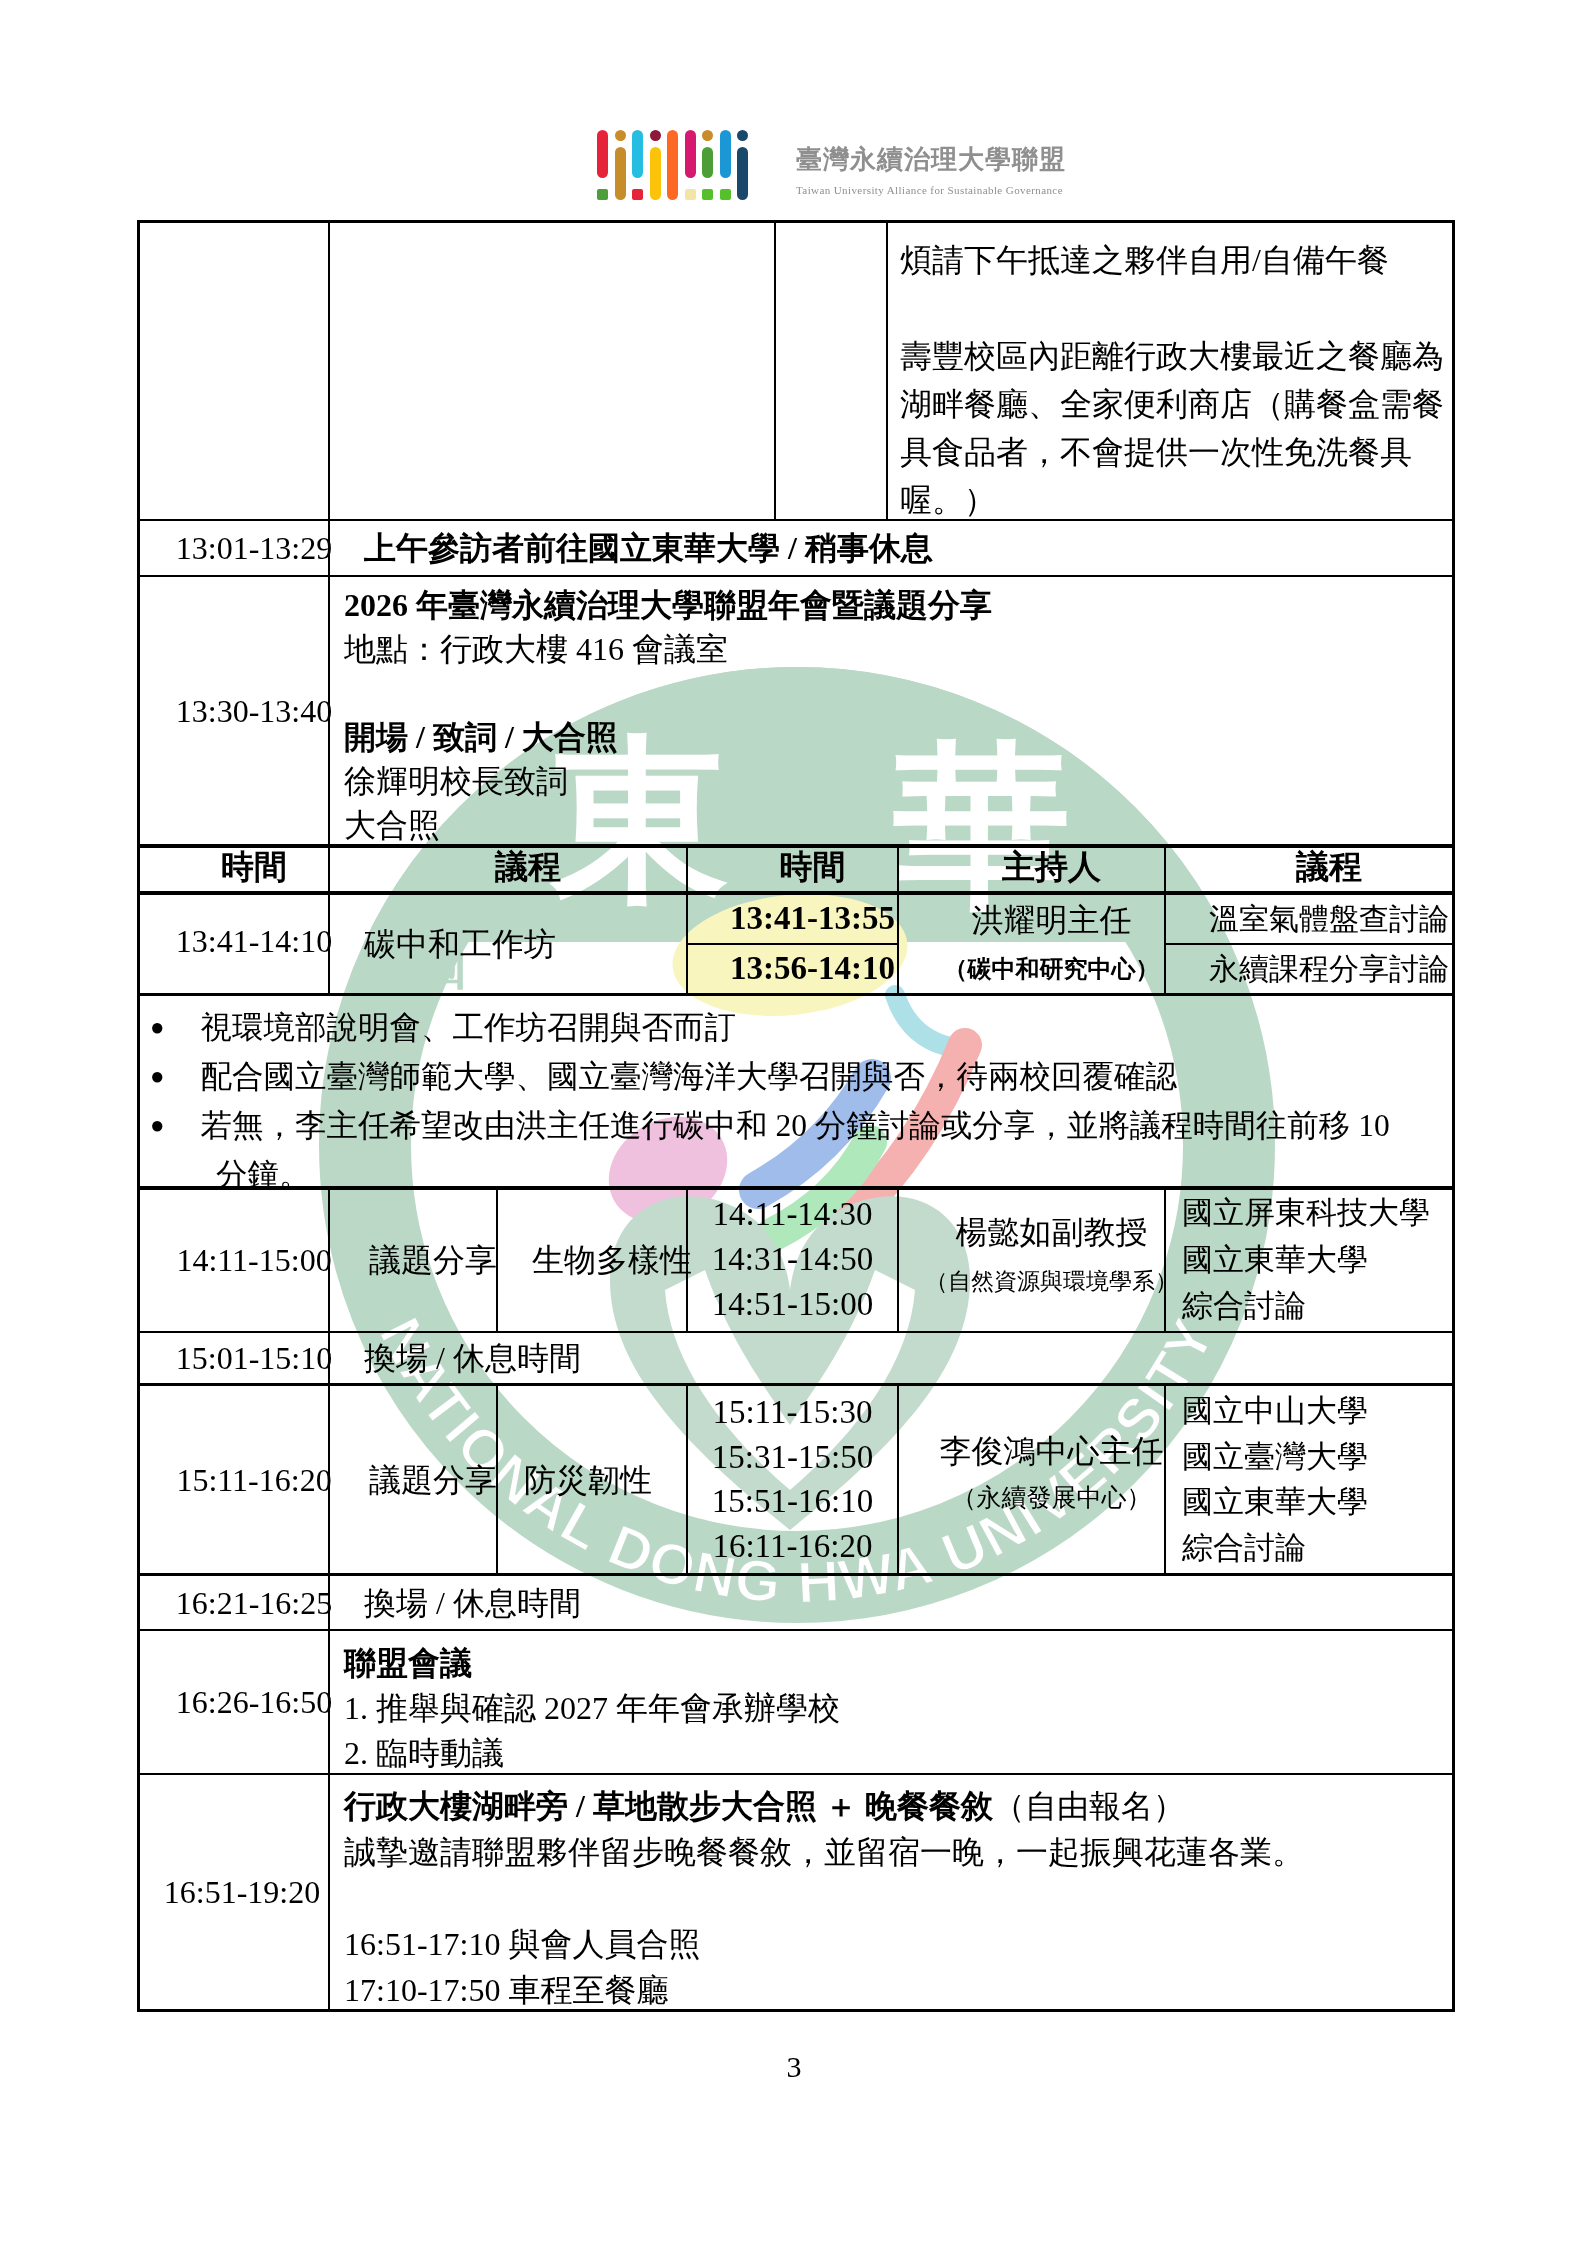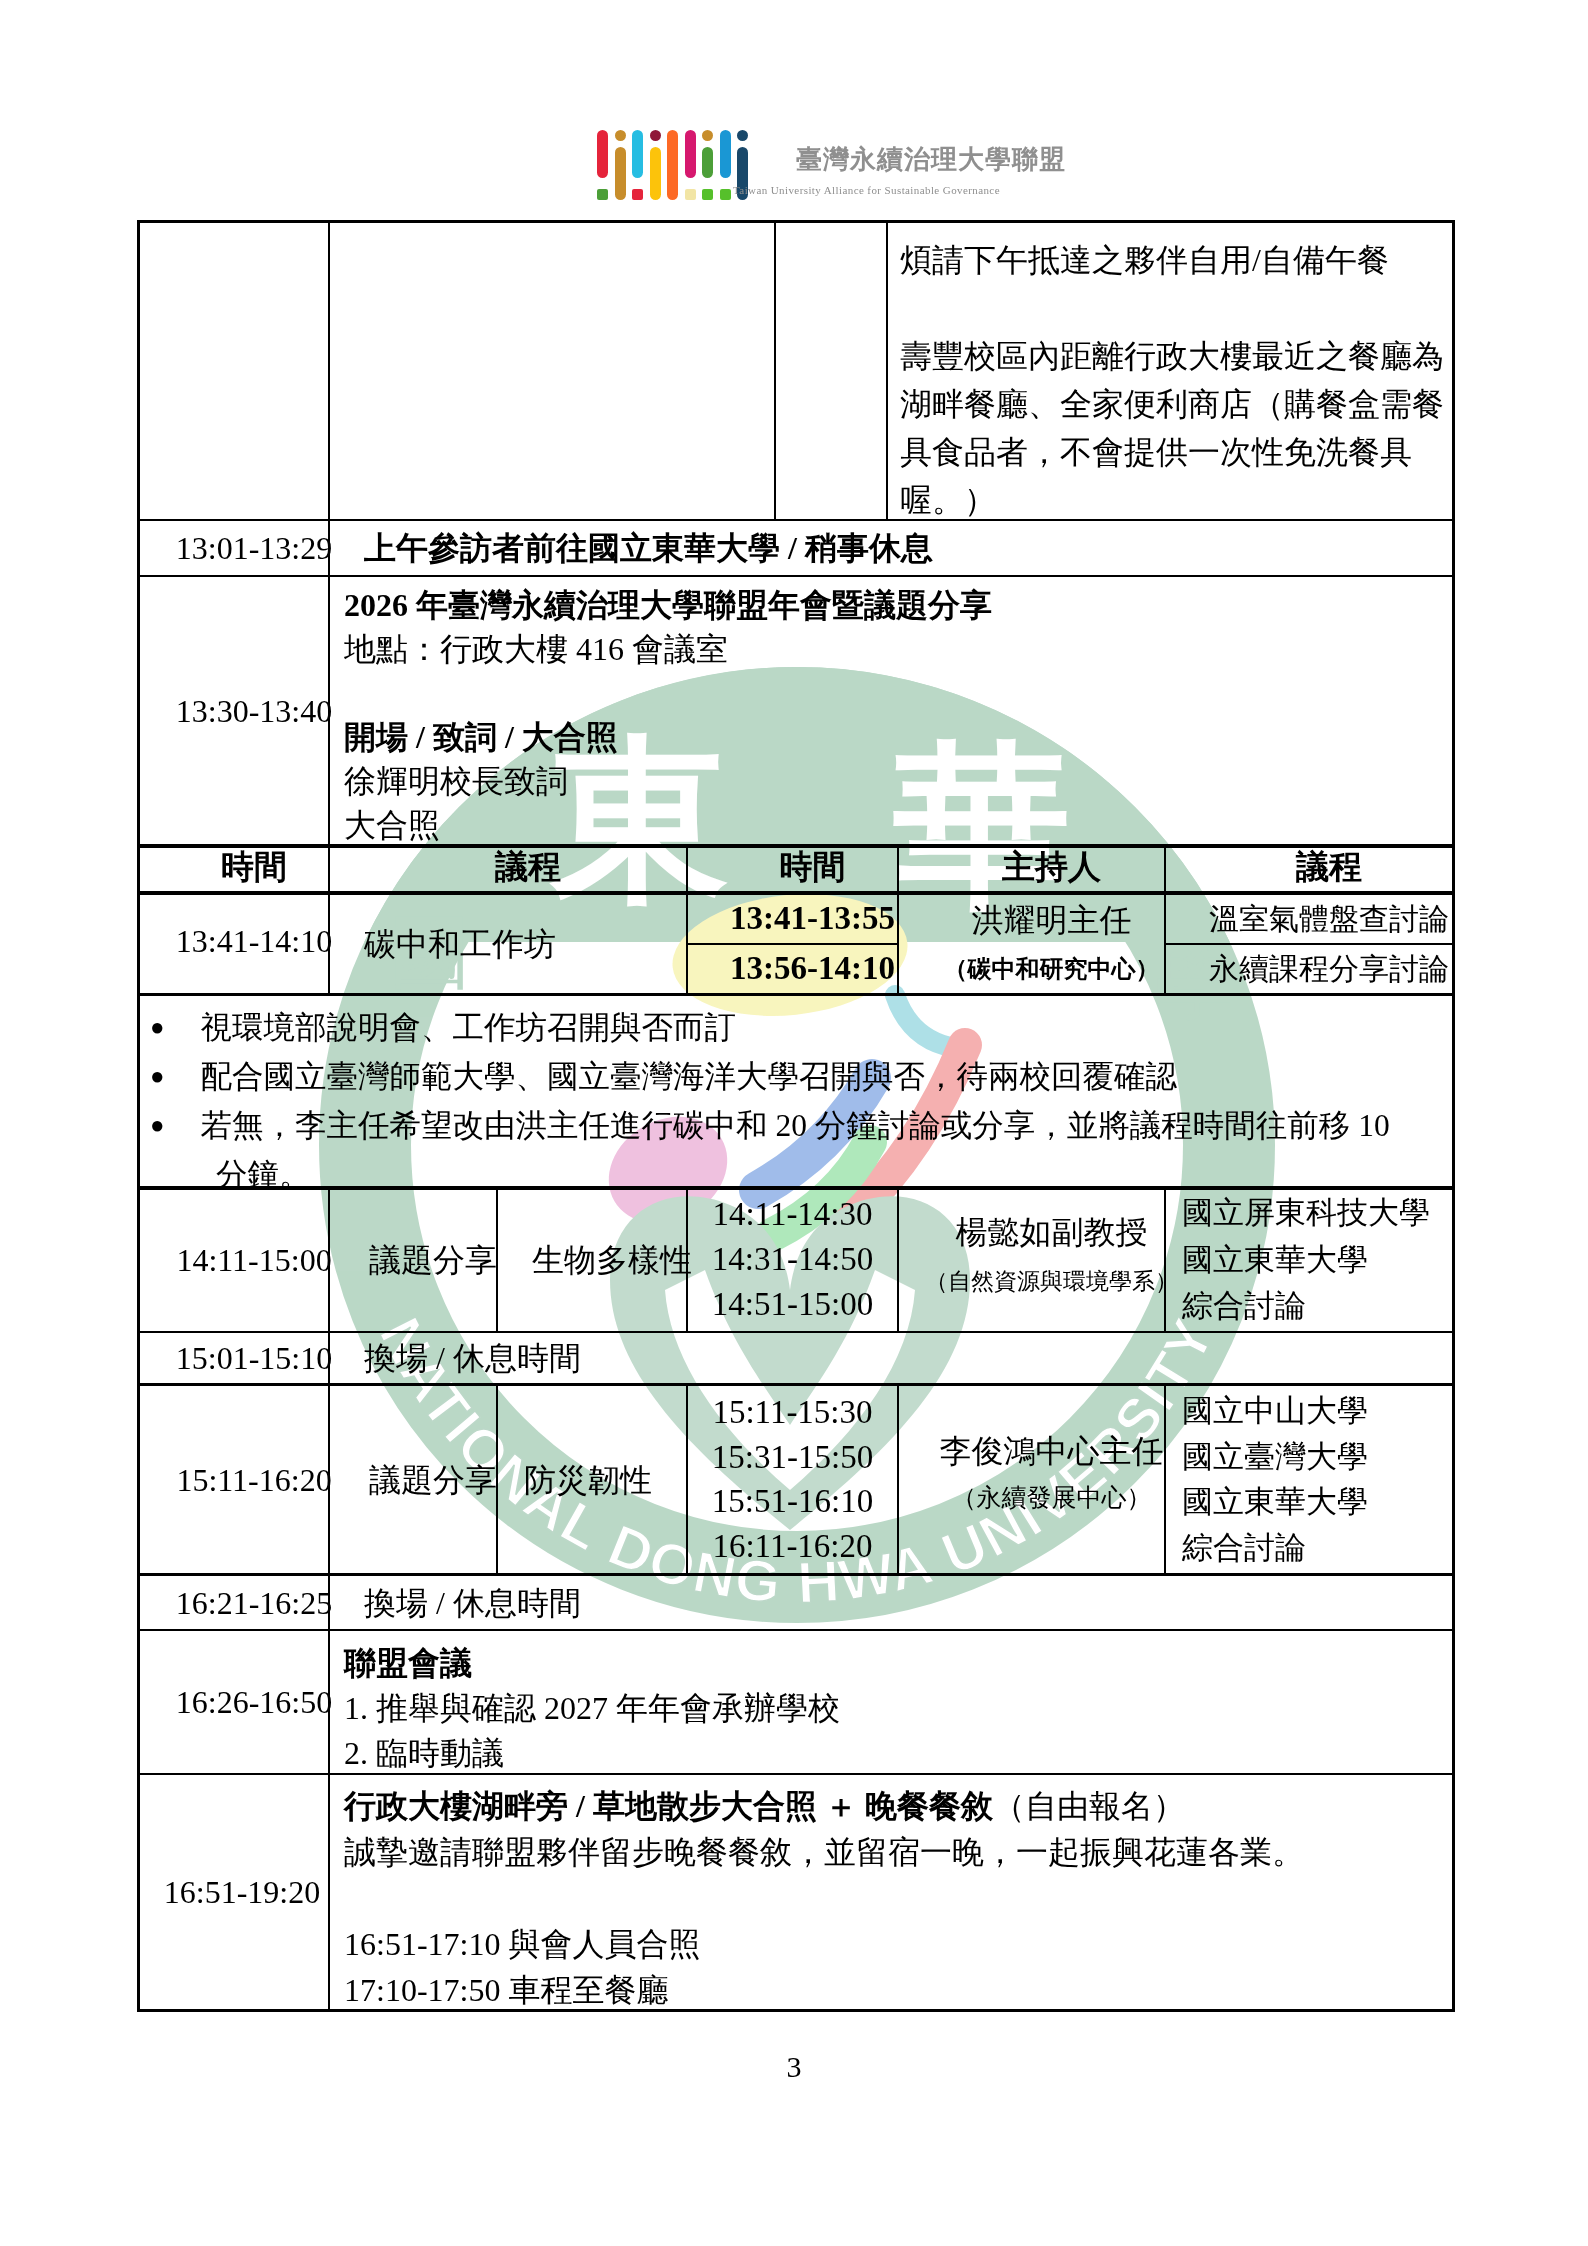--- a/index.html
+++ b/index.html
@@ -10,21 +10,21 @@
   .lbar-col{position:relative;width:11px;height:70px;}
   .ldot{position:absolute;top:0;left:0;width:11px;height:11px;border-radius:50%;}
   .lbar{position:absolute;left:0;width:11px;border-radius:6px;}
   .lbar.tall{top:0;height:48px;}
   .lbar.low{top:17px;height:53px;}
   .lbar.full{top:0;height:70px;}
   .lbar.mid{top:17px;height:31px;}
   .lsq{position:absolute;top:59px;left:0;width:11px;height:11px;border-radius:2px;}
   .logo-title{position:absolute;left:760px;top:142px;font-size:26px;font-weight:600;
               color:#8f8f8f;letter-spacing:1px;white-space:nowrap;margin-left:36px;}
-  .logo-sub{position:absolute;left:733px;top:184px;font-size:11px;color:#8f8f8f;
+  .logo-sub{position:absolute;left:796px;top:184px;font-size:11px;color:#8f8f8f;
             letter-spacing:0.4px;white-space:nowrap;font-family:"Liberation Serif","DejaVu Serif",serif;}
   
   .wm{position:absolute;left:310px;top:650px;width:980px;height:1000px;z-index:0;}
   
   .tbl-border{position:absolute;left:137px;top:220px;width:1312px;height:1786px;
               border:3px solid #000;z-index:2;}
   .hl,.vl{position:absolute;background:#000;z-index:2;}
   
   .cell{position:absolute;z-index:3;display:flex;align-items:center;font-size:32px;line-height:1.25;padding-left:20px;}
   .cc{justify-content:center;text-align:center;}

